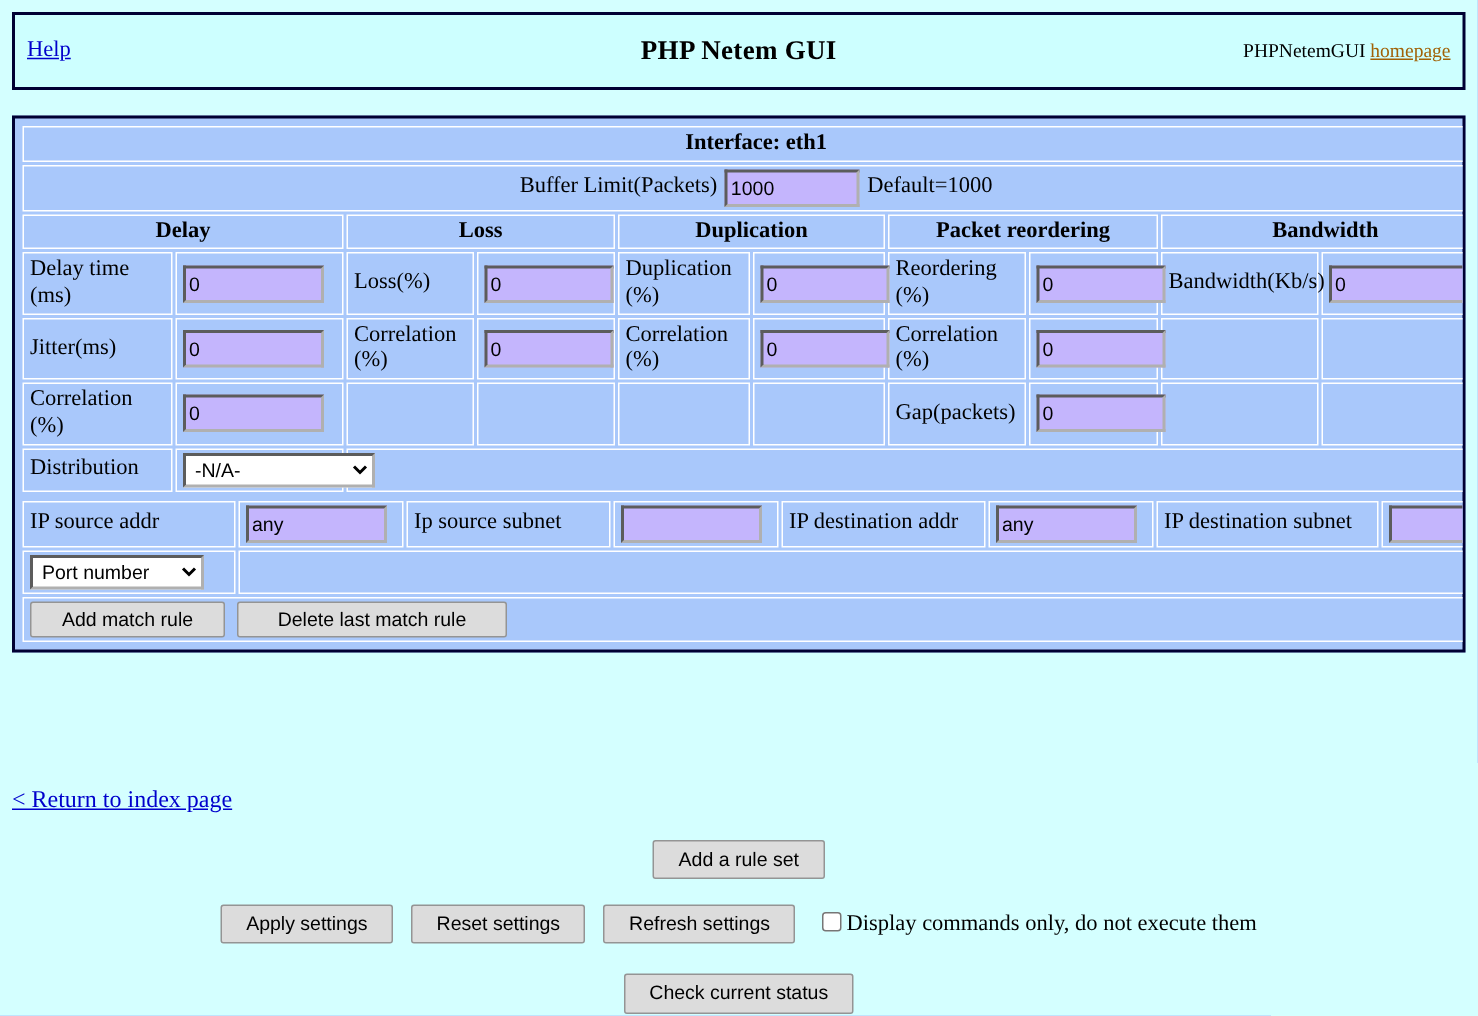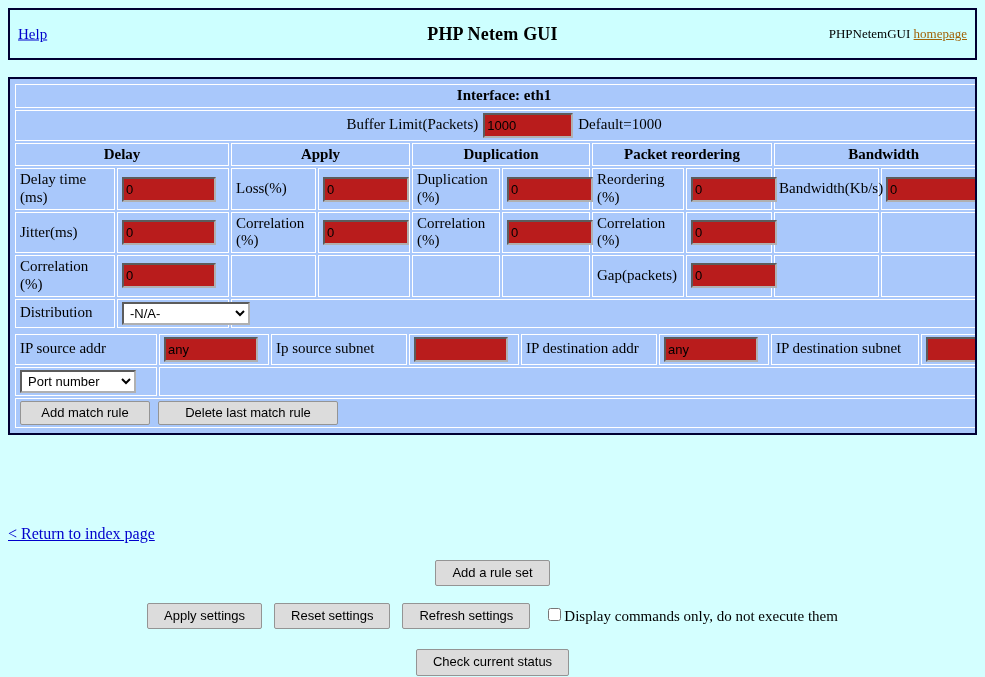--- a/index.html
+++ b/index.html
@@ -102,21 +102,21 @@
     align-items: center;
     justify-content: center;
     gap: 5px;
   }
 
   
   input.txt {
     font-family: "Liberation Sans", sans-serif;
     font-size: 13px;
     color: #000;
-    background: #b91c1c;
+    background: #c4b5fd;
     border: 2px inset #b0b0b0;
     padding: 1px 2px;
     height: 19px;
     box-sizing: content-box;
   }
   input.w90  { width: 86px; }
   input.w80  { width: 78px; }
   input.w100 { width: 96px; }
   input.buffer { width: 82px; }
 
@@ -225,21 +225,21 @@
         <div class="bufferline">
           <span>Buffer Limit(Packets)</span>
           <input class="txt buffer" type="text" value="1000" style="">
           <span>Default=1000</span>
         </div>
       </td>
     </tr>
 
     <tr>
       <td class="grouphead" colspan="2">Delay</td>
-      <td class="grouphead" colspan="2">Apply</td>
+      <td class="grouphead" colspan="2">Loss</td>
       <td class="grouphead" colspan="2">Duplication</td>
       <td class="grouphead" colspan="2">Packet reordering</td>
       <td class="grouphead" colspan="2">Bandwidth</td>
     </tr>
 
     <tr>
       <td>Delay time (ms)</td>
       <td>
         <input class="txt w90" type="text" value="0" style="">
       </td>

